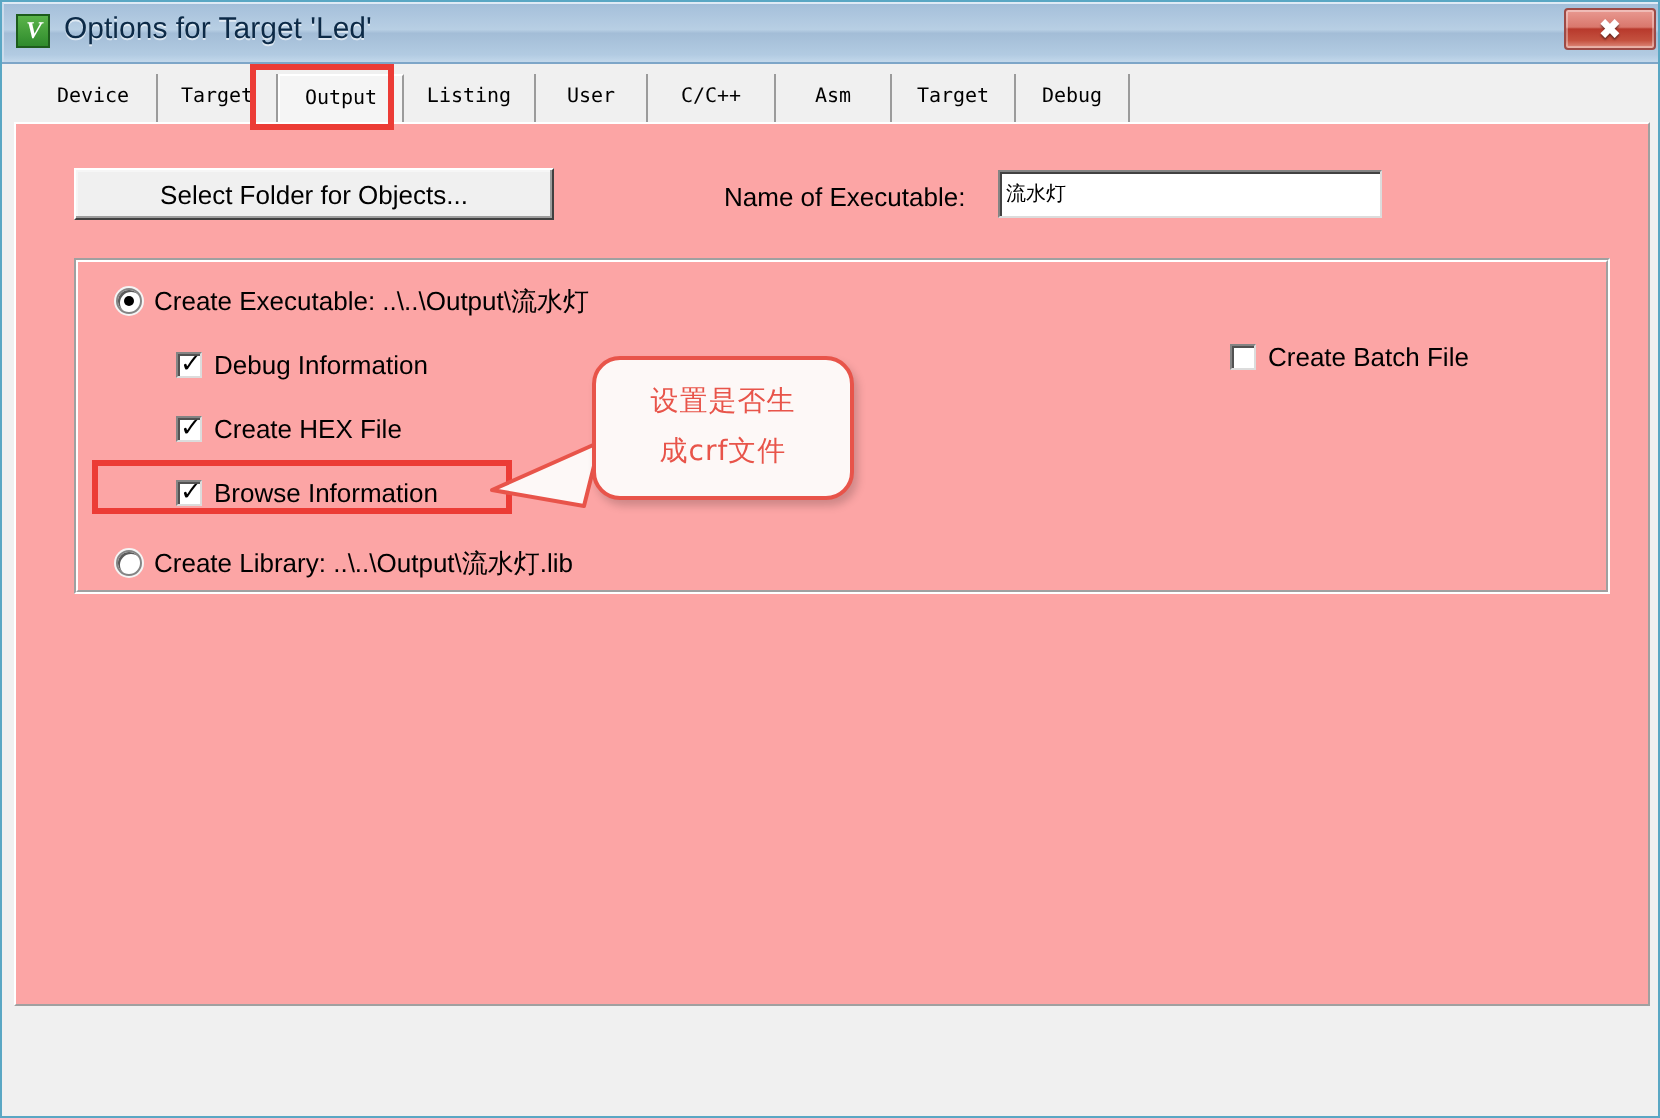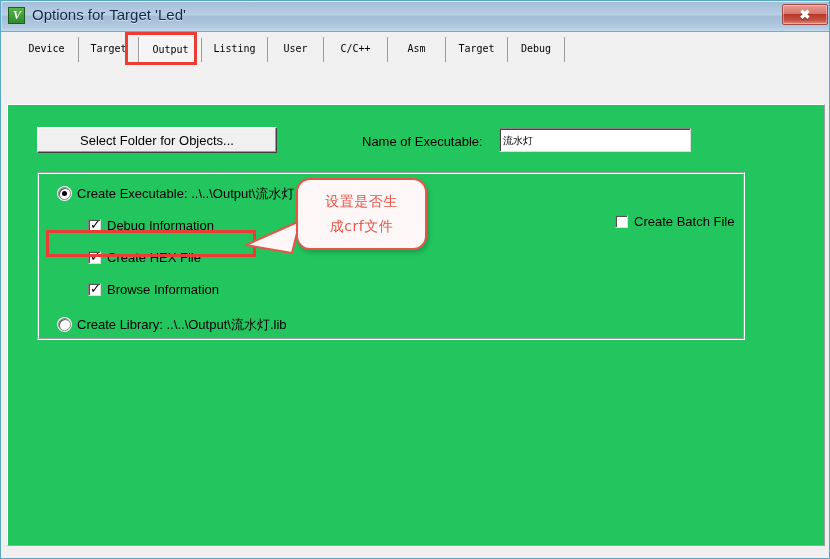--- a/index.html
+++ b/index.html
@@ -118,27 +118,26 @@
     border-top: 1px solid #ffffff;
     text-align: center;
   }
 
   
   .page {
     position: absolute;
     left: 6px; top: 60px;
     width: 818px;
     height: 442px;
-    background: #22c55e;
+    background: #fca5a5;
     border-top: 1px solid #ffffff;
     border-left: 1px solid #ffffff;
     border-right: 1px solid #a0a0a0;
     border-bottom: 1px solid #a0a0a0;
     box-sizing: border-box;
-    margin-top: 43px;
   }
 
   
   .btn3d {
     position: absolute;
     box-sizing: border-box;
     background: #f0f0f0;
     border-top: 1px solid #ffffff;
     border-left: 1px solid #ffffff;
     border-right: 1px solid #404040;
@@ -179,21 +178,21 @@
     color: #000000;
     padding: 2px 0 0 3px;
     line-height: 19px;
     white-space: nowrap;
   }
 
   
   .groupbox {
     position: absolute;
     left: 29px; top: 67px;
-    width: 708px; height: 168px;
+    width: 768px; height: 168px;
     box-sizing: border-box;
     border-top: 1px solid #a0a0a0;
     border-left: 1px solid #a0a0a0;
     border-right: 1px solid #ffffff;
     border-bottom: 1px solid #ffffff;
     padding-left: 42px;
   }
   .groupbox-inner {
     position: absolute;
     left: 0; top: 0; right: 0; bottom: 0;

